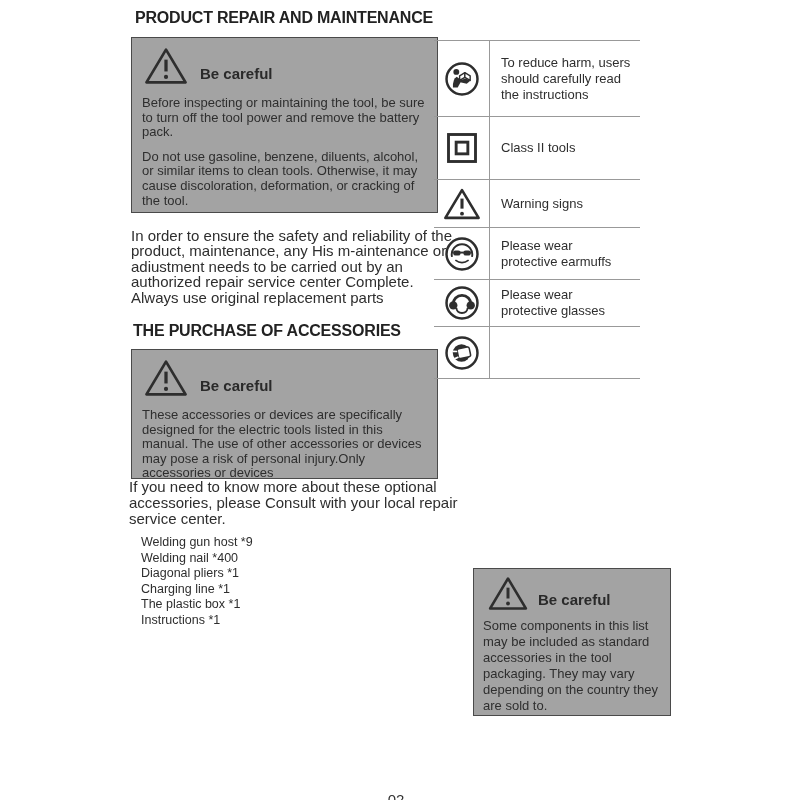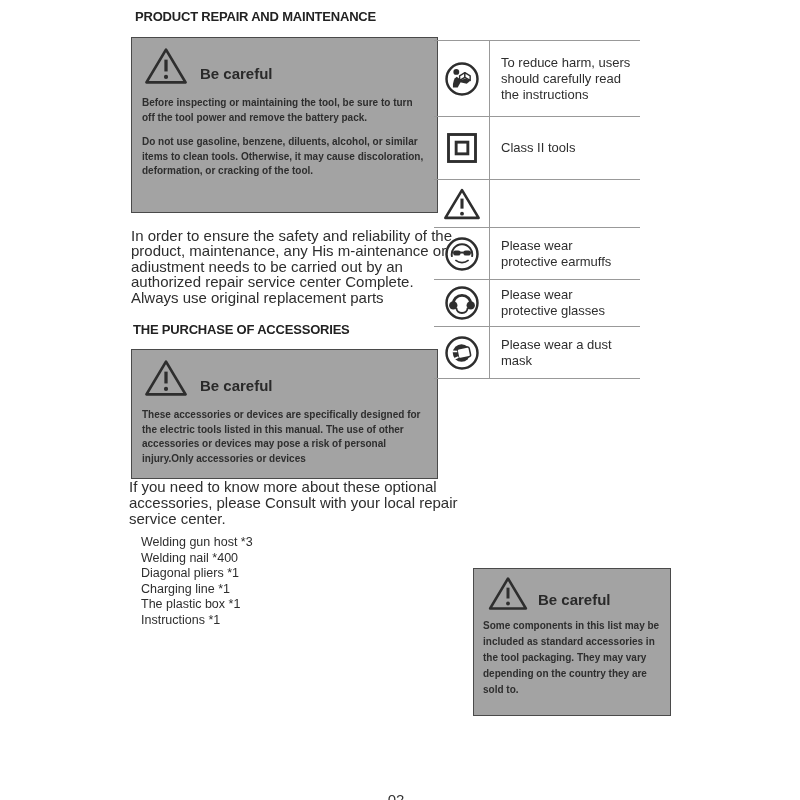--- a/index.html
+++ b/index.html
@@ -1,26 +1,26 @@
 <!DOCTYPE html>
 <html><head>
 <meta charset="utf-8">
 <style>
   html,body{margin:0;padding:0;background:#fff;}
   .page{
     position:relative;width:800px;height:800px;background:#ffffff;
     font-family:"Liberation Sans",sans-serif;color:#2e2e2e;overflow:hidden;
   }
   .abs{position:absolute;}
-  h1.sec-title{font-size:13px;font-weight:bold;letter-spacing:-0.2px;margin:0;color:#222;}
+  h1.sec-title{font-size:16px;font-weight:bold;letter-spacing:-0.2px;margin:0;color:#222;}
   .caution-box{border:1.6px solid #4a4a4a;background:#a3a3a3;box-sizing:border-box;}
   .caution-head{display:flex;align-items:flex-end;padding:8px 10px 0 12px;}
   .caution-head .tri{flex:0 0 auto;}
   .caution-title{font-size:15px;font-weight:bold;margin:0 0 4px 12px;color:#2a2a2a;}
-  .caution-body{padding:0 10px 8px 10px;font-size:10px;line-height:14.6px;font-weight:bold;}
+  .caution-body{padding:0 10px 8px 10px;font-size:13px;line-height:14.6px;}
   .caution-body p{margin:10px 0 0 0;}
   .note{font-size:15px;line-height:15.4px;}
   .acc-list{list-style:none;margin:0;padding:0;font-size:12.5px;line-height:15.6px;}
   
   .safety-table{width:206px;border-bottom:1px solid #999;}
   .srow{display:flex;border-top:1px solid #999;align-items:stretch;}
   .srow .icell{flex:0 0 55px;border-right:1px solid #999;display:flex;align-items:center;justify-content:center;}
   .srow .lcell{flex:1;display:flex;align-items:center;padding-left:11px;font-size:13px;line-height:16px;white-space:pre-line;}
   .r1{height:75px;}.r2{height:62px;}.r3{height:47px;}.r4{height:51px;}
   .r5{height:46px;}.r6{height:51px;}.r7{height:48px;}
@@ -67,21 +67,21 @@
       <p class="caution-title">Be careful</p>
     </div>
     <div class="caution-body">
       <p>These accessories or devices are specifically designed for the electric tools listed in this manual. The use of other accessories or devices may pose a risk of personal injury.Only accessories or devices</p>
     </div>
   </div>
 
   <p class="note abs" style="left:129px;top:479px;width:345px;margin:0;line-height:16px;">If you need to know more about these optional accessories, please Consult with your local repair service center.</p>
 
   <ul class="acc-list abs" style="left:141px;top:535px;">
-    <li>Welding gun host *3</li>
+    <li>Welding gun host *9</li>
     <li>Welding nail *400</li>
     <li>Diagonal pliers *1</li>
     <li>Charging line *1</li>
     <li>The plastic box *1</li>
     <li>Instructions *1</li>
   </ul>
 
   <div class="safety-table abs" style="left:434px;top:40px;">
 
     <div class="srow r1">
@@ -111,20 +111,21 @@
     </div>
 
     <div class="srow r3">
       <div class="icell">
         <svg width="38" height="34" viewBox="0 0 48 44">
           <path d="M24 4 L45.5 40 H2.5 Z" fill="none" stroke="#2e2e2e" stroke-width="3.4" stroke-linejoin="round"></path>
           <line x1="24" y1="15" x2="24" y2="28" stroke="#2e2e2e" stroke-width="4"></line>
           <circle cx="24" cy="34.5" r="2.5" fill="#2e2e2e"></circle>
         </svg>
       </div>
+      <div class="lcell">Warning signs</div>
     </div>
 
     <div class="srow r4">
       <div class="icell">
         <svg width="38" height="38" viewBox="0 0 40 40">
           <circle cx="20" cy="20" r="16.3" fill="none" stroke="#2e2e2e" stroke-width="2.6"></circle>
           <path d="M9.5 23 A 10.8 10.8 0 1 1 30.5 23" fill="none" stroke="#2e2e2e" stroke-width="2"></path>
           <rect x="10.5" y="16.2" width="8.2" height="5.4" rx="2.6" fill="#2e2e2e"></rect>
           <rect x="21.3" y="16.2" width="8.2" height="5.4" rx="2.6" fill="#2e2e2e"></rect>
           <line x1="18" y1="18.5" x2="22" y2="18.5" stroke="#2e2e2e" stroke-width="2"></line>
@@ -154,21 +155,20 @@
         <svg width="38" height="38" viewBox="0 0 40 40">
           <circle cx="20" cy="20" r="16.3" fill="none" stroke="#2e2e2e" stroke-width="2.6"></circle>
           <circle cx="19.5" cy="20" r="9.2" fill="#2e2e2e"></circle>
           <g transform="rotate(-12 22 20)">
             <rect x="15.5" y="14.5" width="13" height="10.5" rx="2" fill="#ffffff" stroke="#2e2e2e" stroke-width="1.6"></rect>
             <line x1="15.5" y1="17" x2="11" y2="16" stroke="#ffffff" stroke-width="1.8"></line>
             <line x1="15.5" y1="23" x2="11" y2="24" stroke="#ffffff" stroke-width="1.8"></line>
           </g>
         </svg>
       </div>
-      <div class="lcell">Please wear a dust mask</div>
     </div>
 
 
   </div>
 
   <div class="caution-box abs" style="left:473px;top:568px;width:198px;height:148px;border-width:1.4px;">
     <div class="caution-head" style="padding:6px 8px 0 14px;">
       <span class="tri">
         <svg width="40" height="37" viewBox="0 0 48 44">
           <path d="M24 4 L45.5 40 H2.5 Z" fill="none" stroke="#2e2e2e" stroke-width="3" stroke-linejoin="round"></path>

